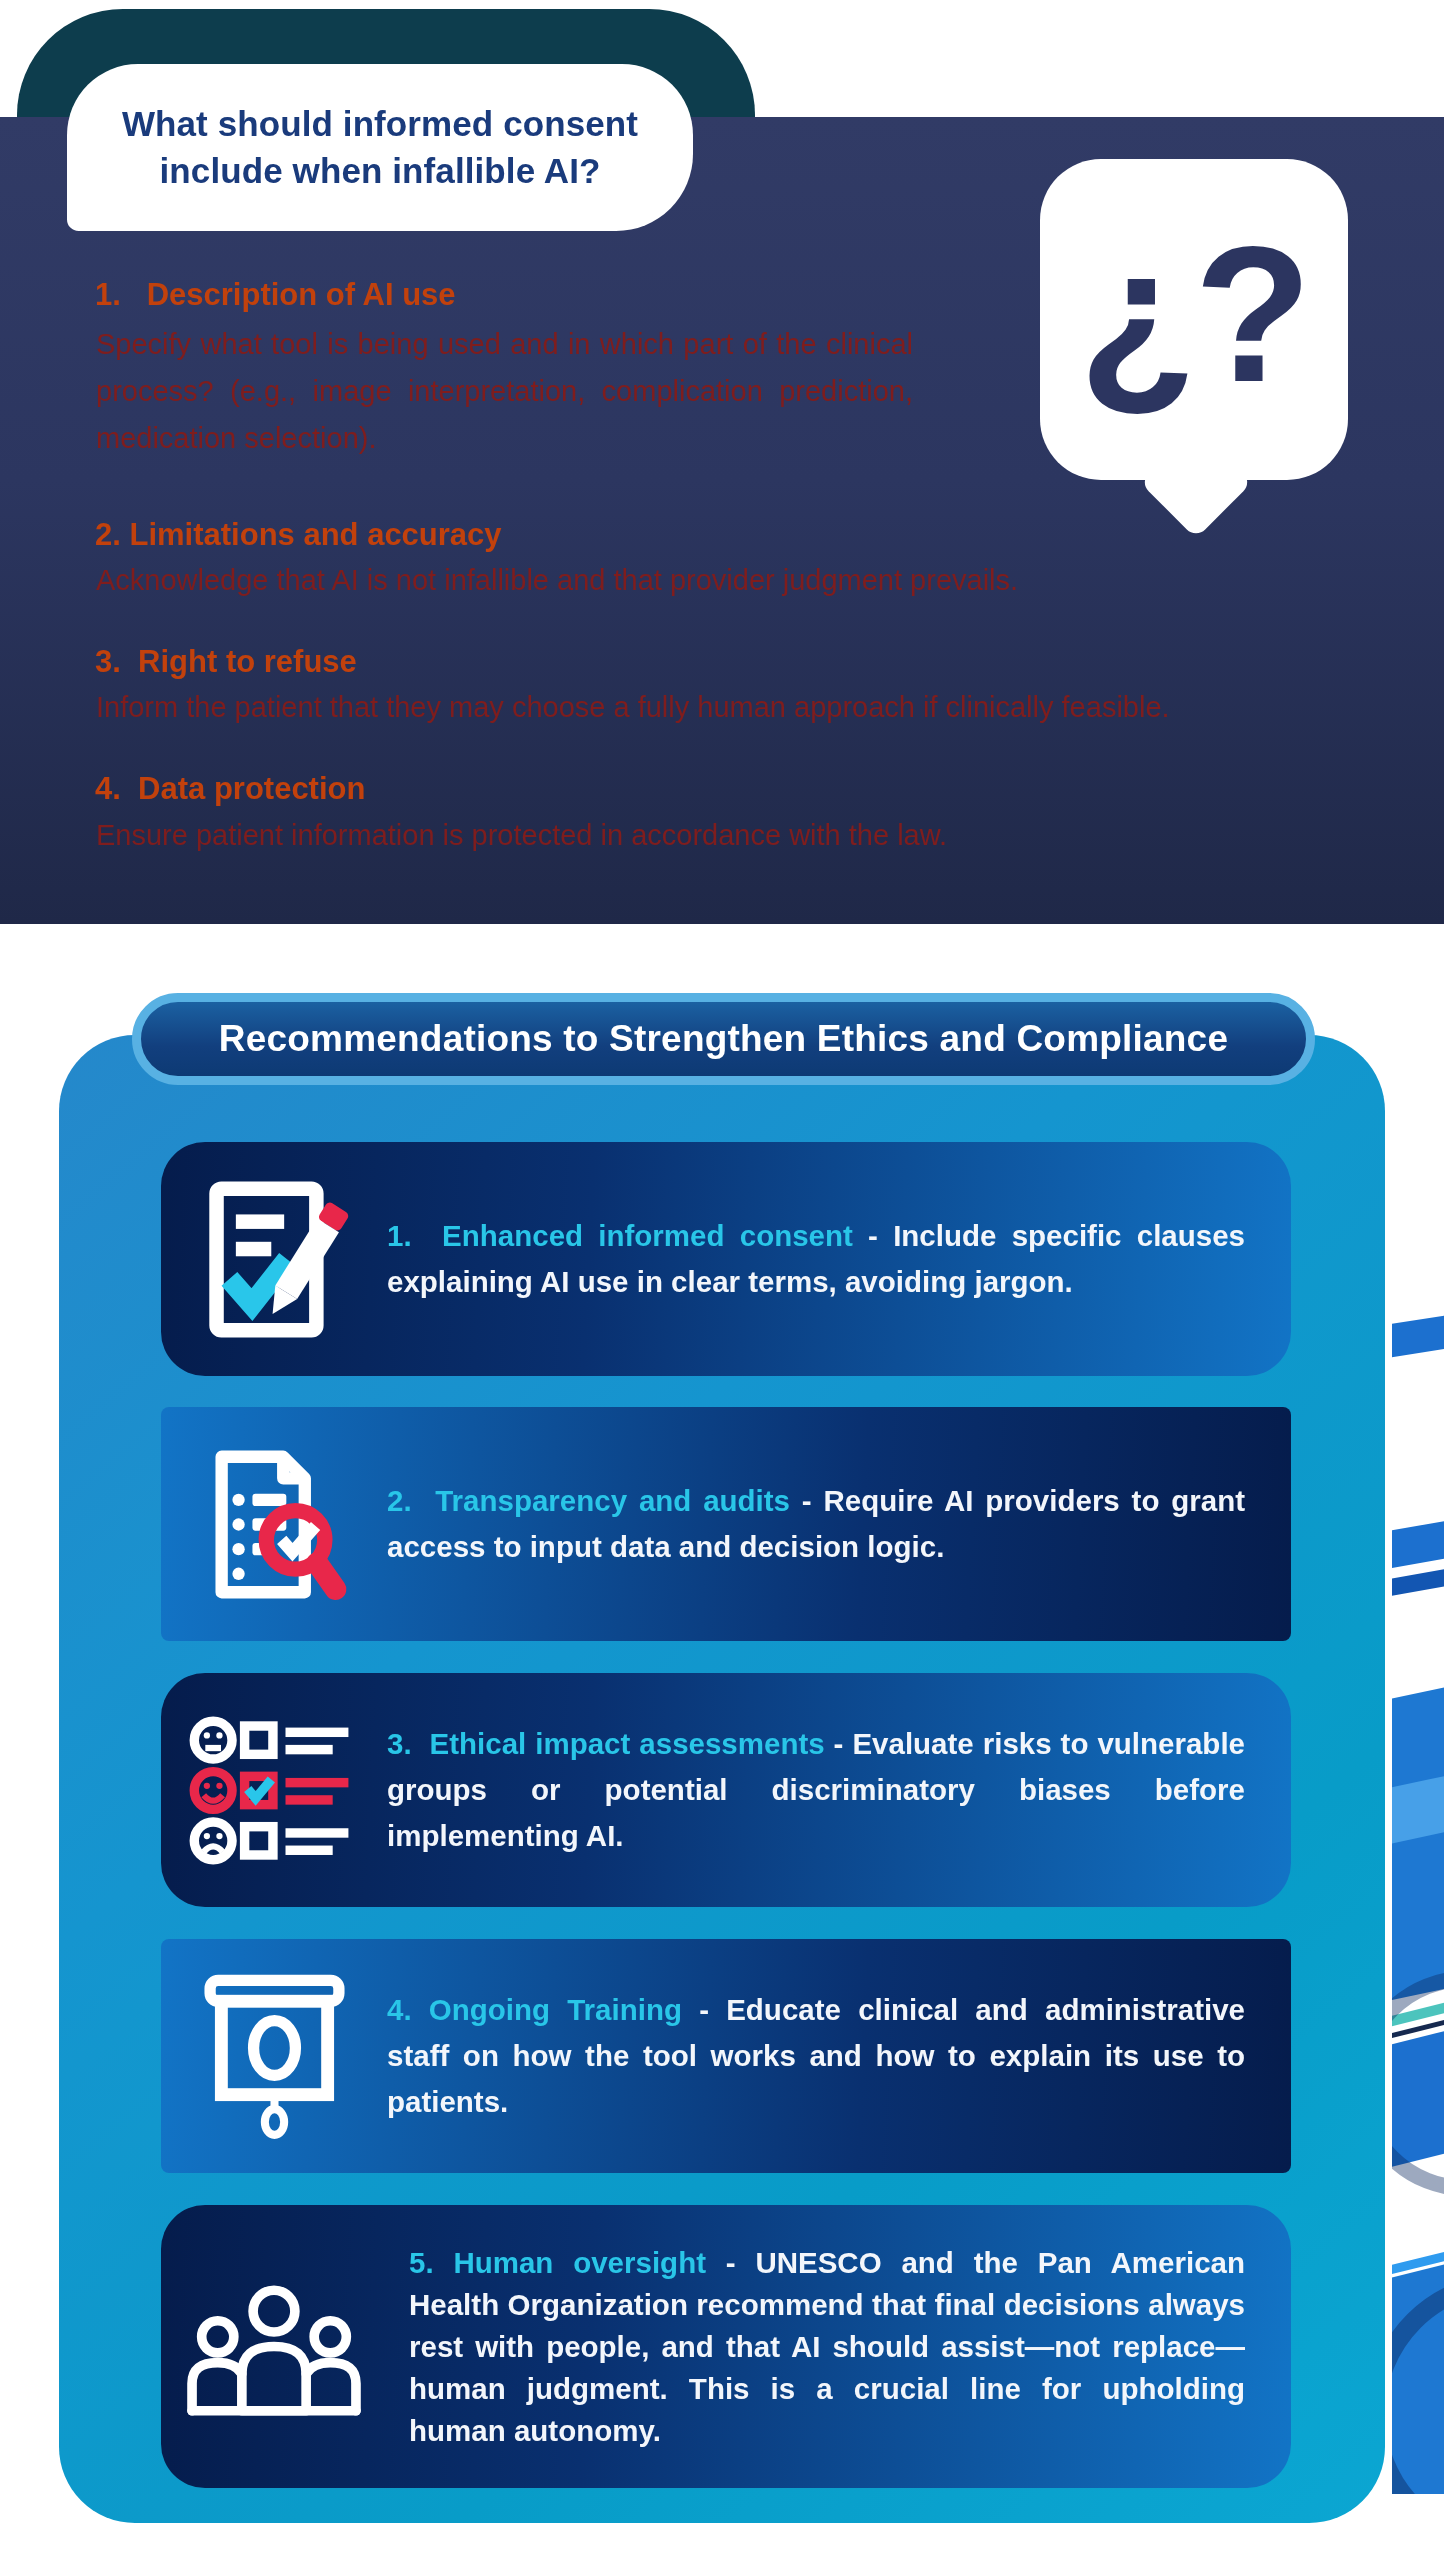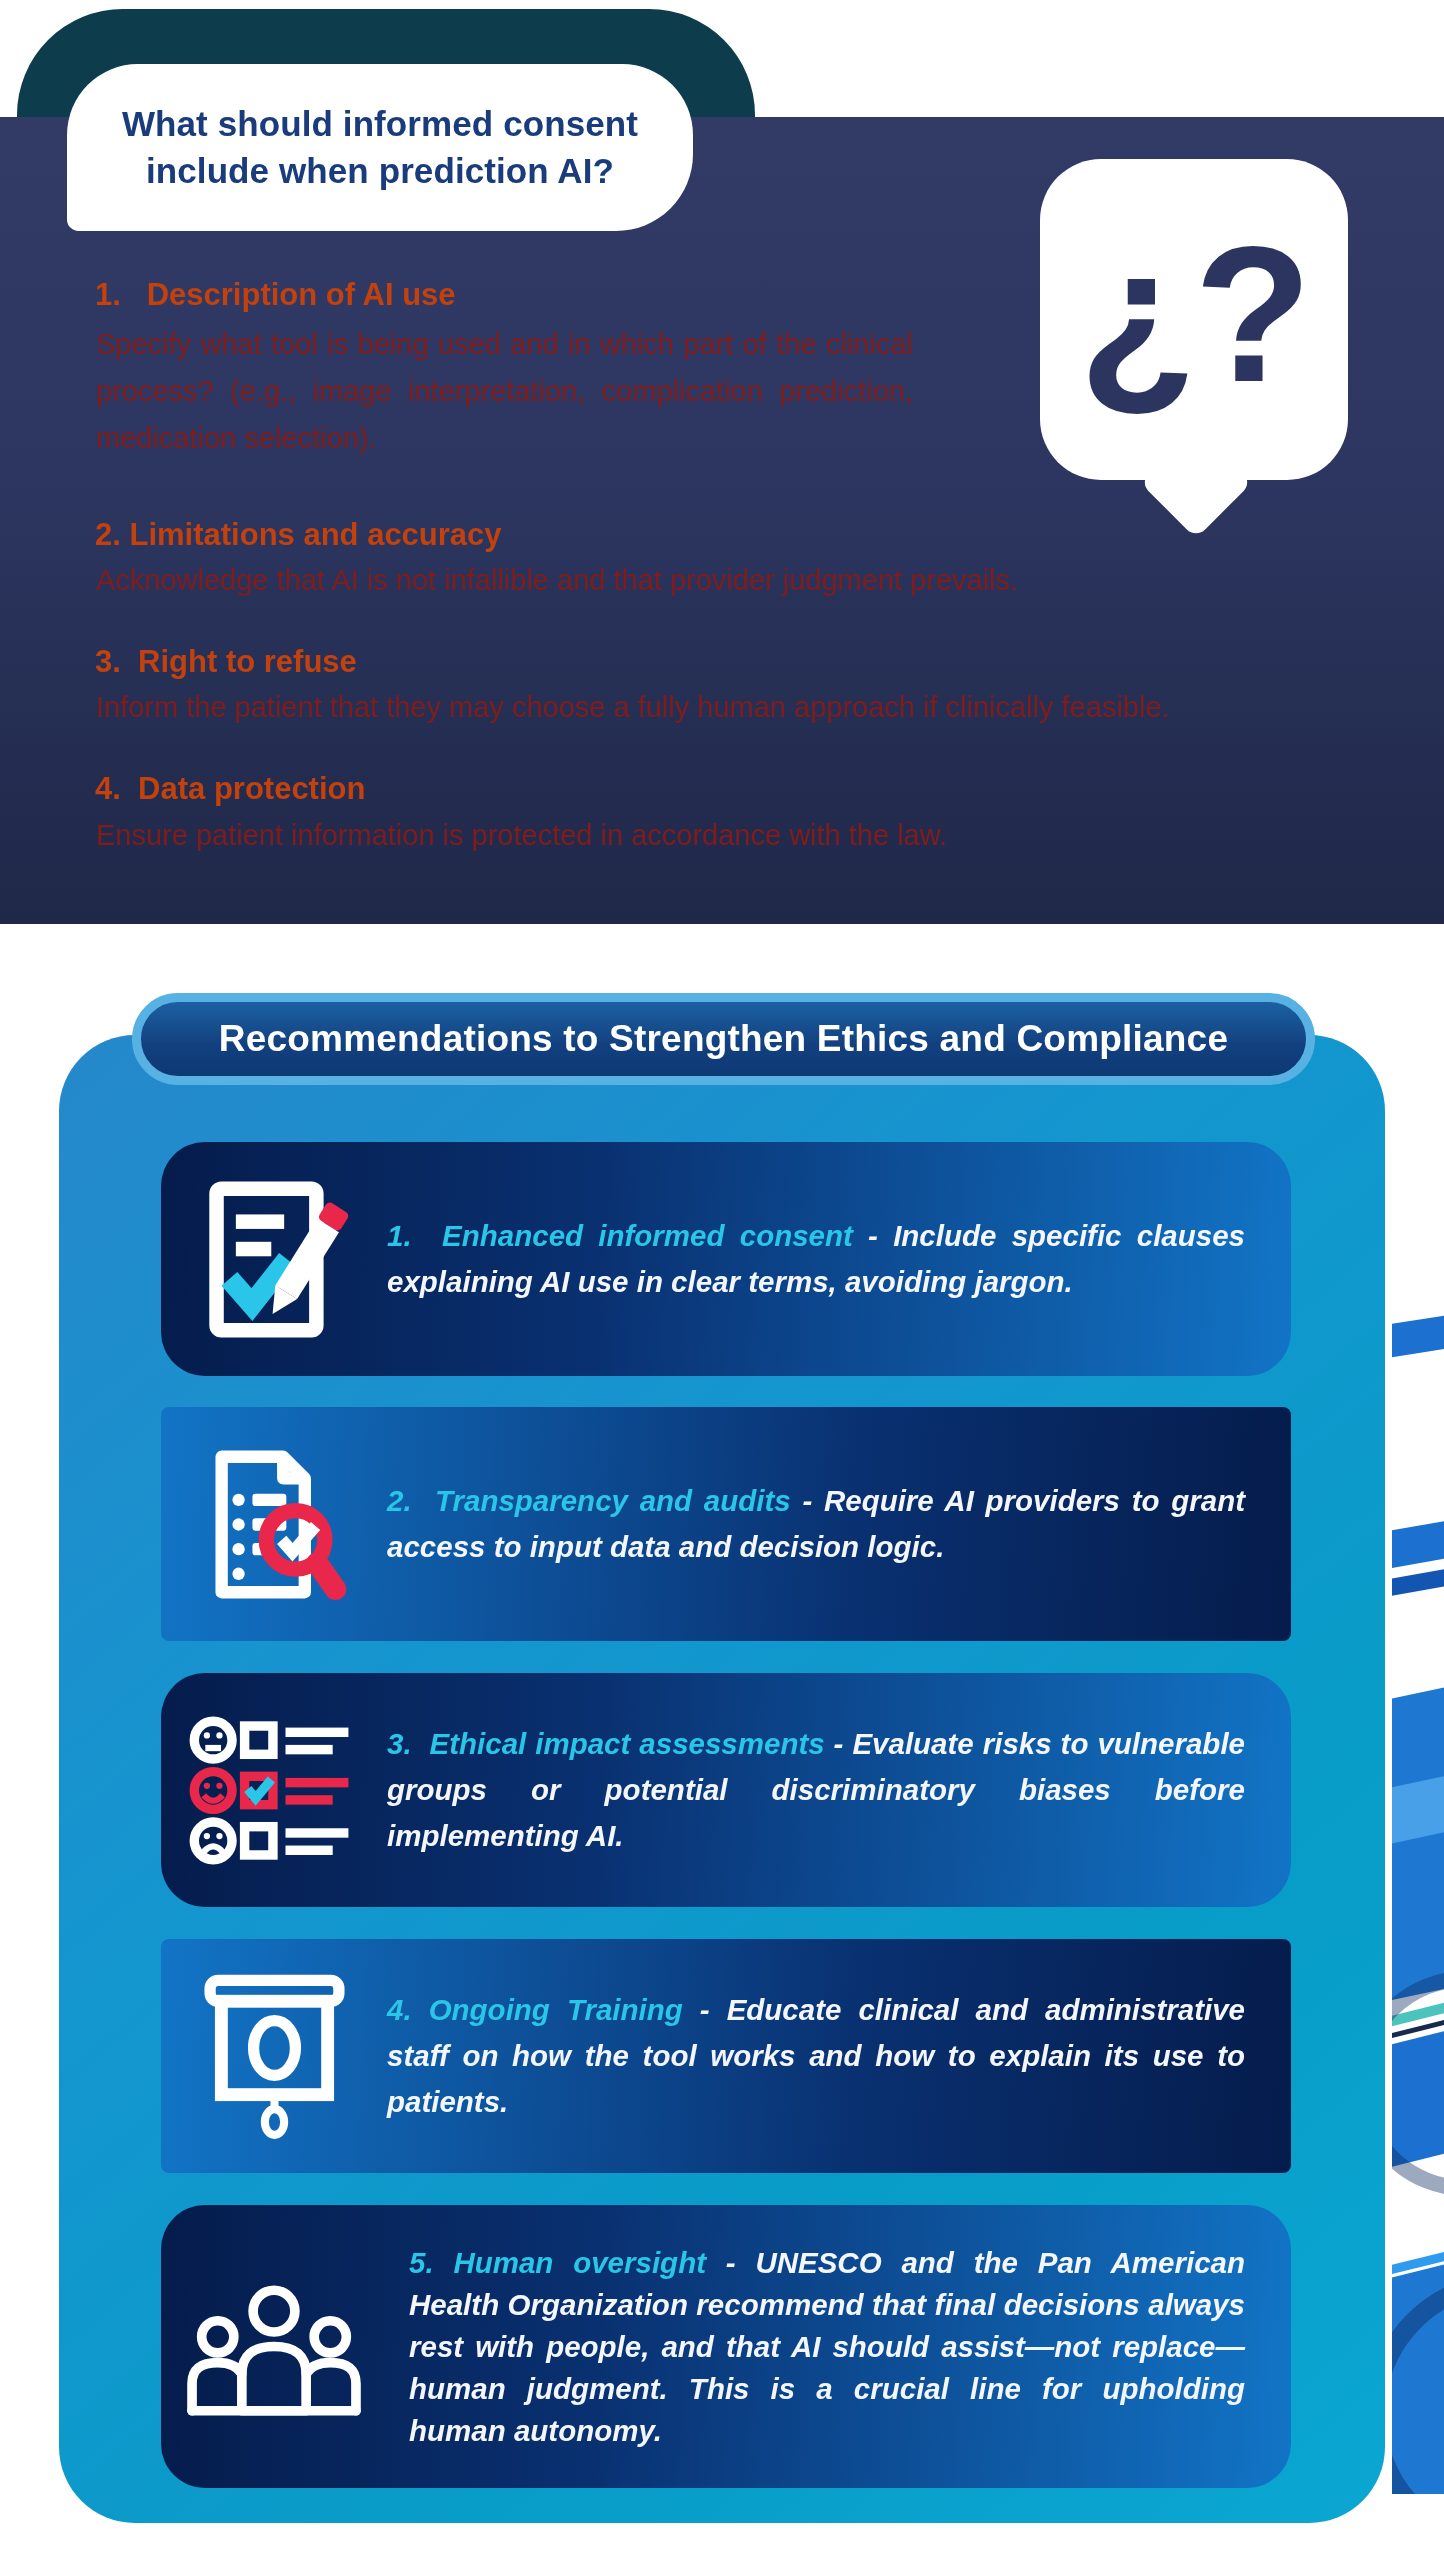--- a/index.html
+++ b/index.html
@@ -66,21 +66,21 @@
   }
   .pill{
     position:absolute; left:132px; top:993px; width:1183px; height:92px; z-index:4;
     box-sizing:border-box; border:9px solid #58b1e3; border-radius:51px;
     background:linear-gradient(180deg,#1b61a2 0%,#123f7e 60%,#0d3a74 100%);
     display:flex; align-items:center; justify-content:center;
   }
   .pill span{font-size:37px; font-weight:800; color:#ffffff; letter-spacing:0.2px;}
   .card{
     position:absolute; left:161px; width:1130px; z-index:3; border-radius:44px;
-    display:flex; align-items:center;font-style:italic;
+    display:flex; align-items:center;
   }
   .card.odd {background:linear-gradient(93deg,#051c4c 0%,#093070 38%,#1274c6 100%);}
   .card.even{background:linear-gradient(93deg,#1274c6 0%,#093070 62%,#051c4c 100%);border-radius:8px;}
   .c1{top:1142px; height:234px;}
   .c2{top:1407px; height:234px;}
   .c3{top:1673px; height:234px;}
   .c4{top:1939px; height:234px;}
   .c5{top:2205px; height:283px;}
   .icon-wrap{width:226px; flex:none; display:flex; align-items:center; justify-content:center;}
   .card-text{
@@ -94,21 +94,21 @@
 <body>
 
 <div class="page">
 
   <div class="teal-shape"></div>
   <div class="navy-section"></div>
 
   <div class="title-card">
     <h1>
       <span>What should informed consent</span>
-      <span>include when prediction AI?</span>
+      <span>include when infallible AI?</span>
     </h1>
   </div>
 
   <div class="bubble-tail"></div>
   <div class="bubble">
     <span class="bubble-glyph">¿?</span>
   </div>
 
   <p class="q-item-h h1">1.   Description of AI use</p>
   <p class="q-item-b b1">Specify what tool is being used and in which part of the clinical process? (e.g., image interpretation, complication prediction, medication selection).</p>

